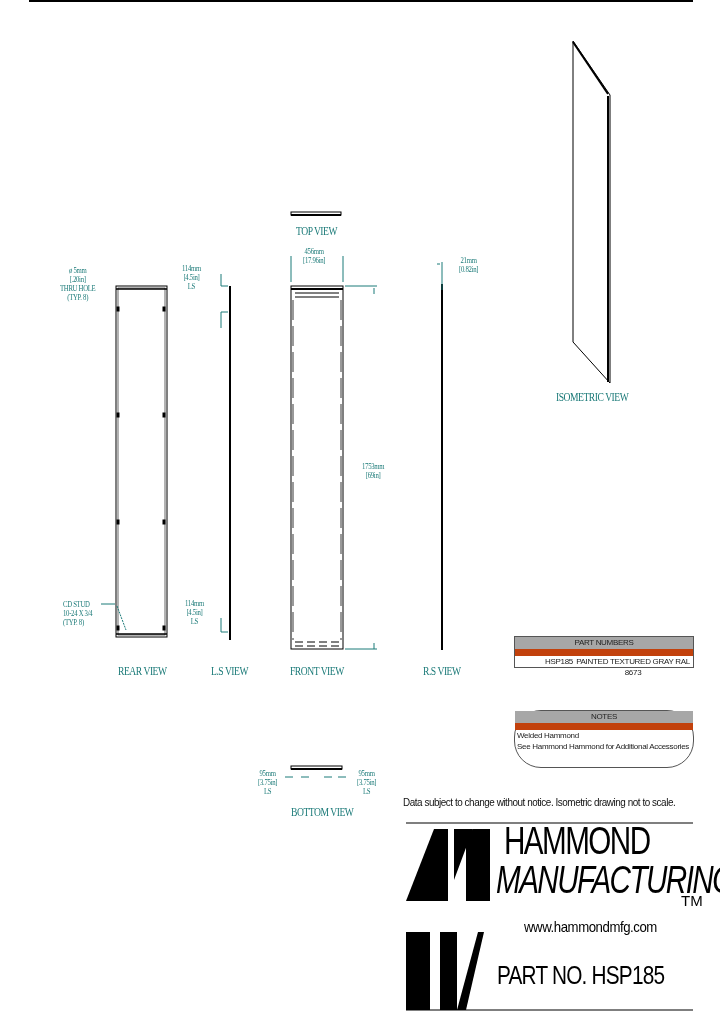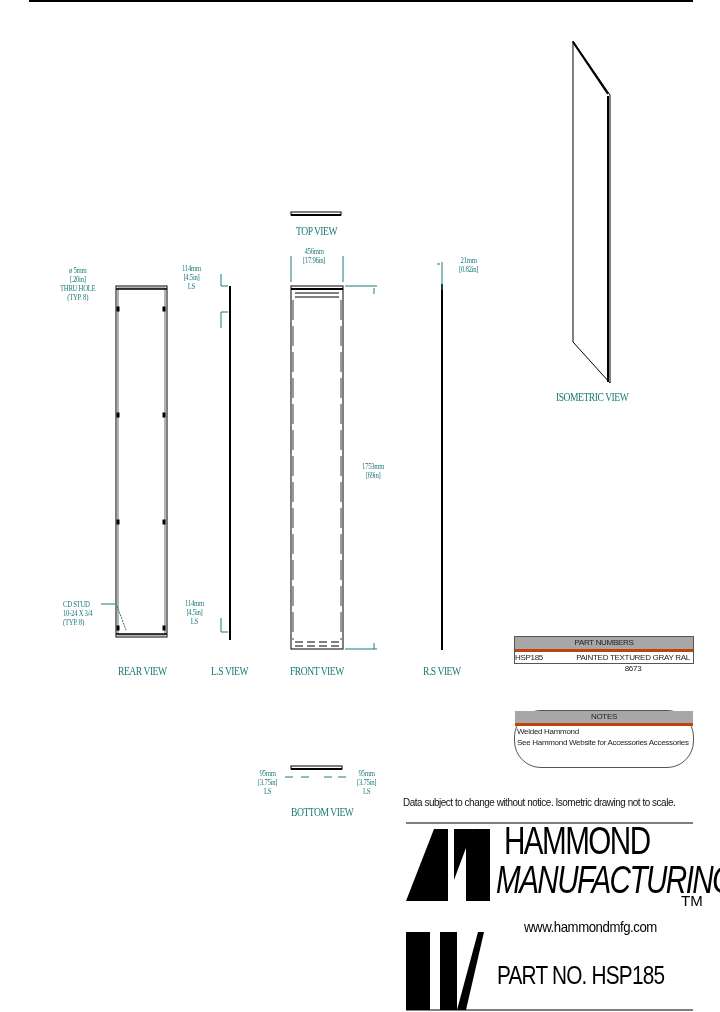--- a/index.html
+++ b/index.html
@@ -3,21 +3,21 @@
 <meta charset="utf-8">
 <style>
   html,body{margin:0;padding:0;background:#fff;}
   body{width:720px;height:1012px;position:relative;overflow:hidden;font-family:"Liberation Sans",sans-serif;}
   .abs{position:absolute;}
   .lbl{position:absolute;font-family:"Liberation Serif",serif;color:#1b7a78;font-size:12px;letter-spacing:-0.6px;transform:scaleX(0.8);transform-origin:left top;white-space:nowrap;}
   .dim{position:absolute;font-family:"Liberation Serif",serif;color:#1b7a78;font-size:9px;line-height:9px;letter-spacing:-0.4px;transform:scaleX(0.75);transform-origin:left top;white-space:nowrap;text-align:center;}
   .dim span{display:block;}
   svg{position:absolute;left:0;top:0;}
   .tbl{position:absolute;border:1px solid #555;font-size:8px;letter-spacing:-0.3px;color:#222;}
-  .tbl .hd{background:#a7a7a7;text-align:center;height:12px;line-height:12px;border-bottom:3px solid #c2410c;}
+  .tbl .hd{background:#a7a7a7;text-align:center;height:12px;line-height:12px;border-bottom:7px solid #c2410c;}
   .row{display:flex;height:11px;line-height:11px;}
   .note{padding-left:2px;height:11px;line-height:11px;}
   .disclaimer{position:absolute;left:403px;top:796px;font-size:11px;letter-spacing:-0.5px;transform:scaleX(0.9);transform-origin:left top;white-space:nowrap;color:#111;}
   .brand1{position:absolute;left:504px;top:820px;font-size:38px;letter-spacing:-2px;transform:scaleX(0.78);transform-origin:left top;color:#000;}
   .brand2{position:absolute;left:496px;top:859px;font-size:38px;letter-spacing:-2px;font-style:italic;transform:scaleX(0.78);transform-origin:left top;color:#000;}
   .tm{position:absolute;left:681px;top:892px;font-size:15px;color:#000;}
   .url{position:absolute;left:524px;top:918px;font-size:15px;letter-spacing:-0.5px;transform:scaleX(0.88);transform-origin:left top;color:#000;}
   .partno{position:absolute;left:497px;top:960px;font-size:26px;letter-spacing:-1px;transform:scaleX(0.8);transform-origin:left top;color:#000;}
 </style>
 </head>
@@ -172,29 +172,29 @@
 </div>
 <div class="dim" style="left:357px;top:769px;">
   <span>95mm</span>
   <span>[3.75in]</span>
   <span>LS</span>
 </div>
 
 <div class="tbl" style="left:514px;top:636px;width:178px;">
   <div class="hd">PART NUMBERS</div>
   <div class="row">
-    <span style="width:58px;text-align:left;">HSP185</span>
+    <span style="width:58px;text-align:right;">HSP185</span>
     <span style="flex:1;text-align:center;">PAINTED TEXTURED GRAY RAL 8673</span>
   </div>
 </div>
 
 <div class="tbl" style="left:514px;top:710px;width:178px;height:56px;border-radius:27px;">
   <div class="hd">NOTES</div>
   <div class="note">Welded Hammond</div>
-  <div class="note">See Hammond Website for Accessories Accessories</div>
+  <div class="note">See Hammond Hammond for Additional Accessories</div>
 </div>
 
 <div class="disclaimer">Data subject to change without notice. Isometric drawing not to scale.</div>
 <div class="brand1">HAMMOND</div>
 <div class="brand2">MANUFACTURING</div>
 <div class="tm">TM</div>
 <div class="url">www.hammondmfg.com</div>
 <div class="partno">PART NO. HSP185</div>
 
 </body></html>

